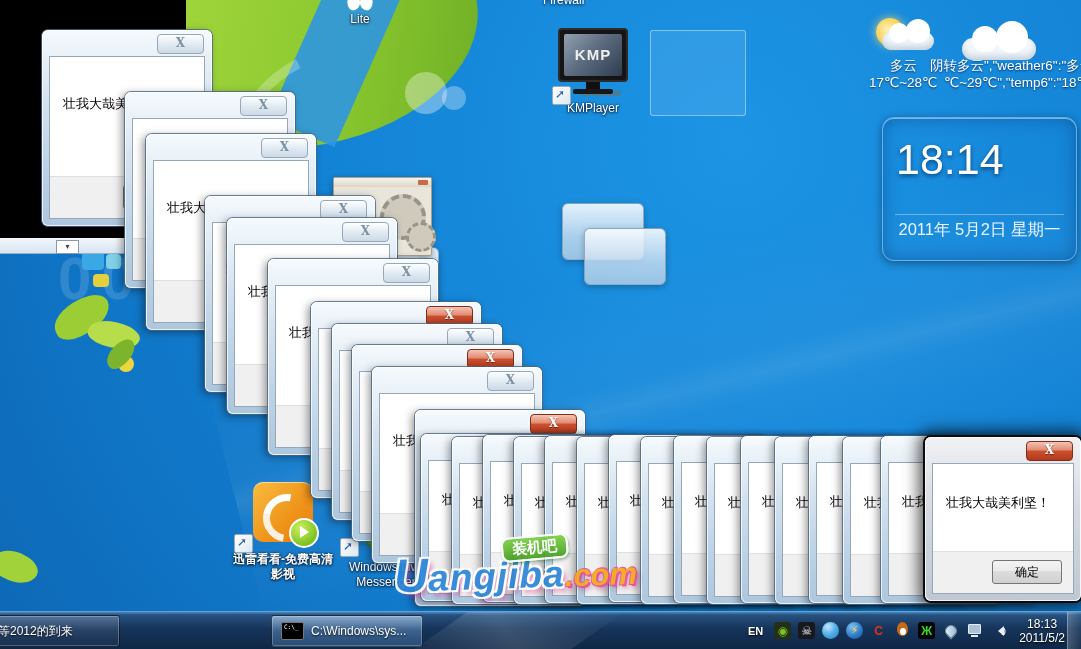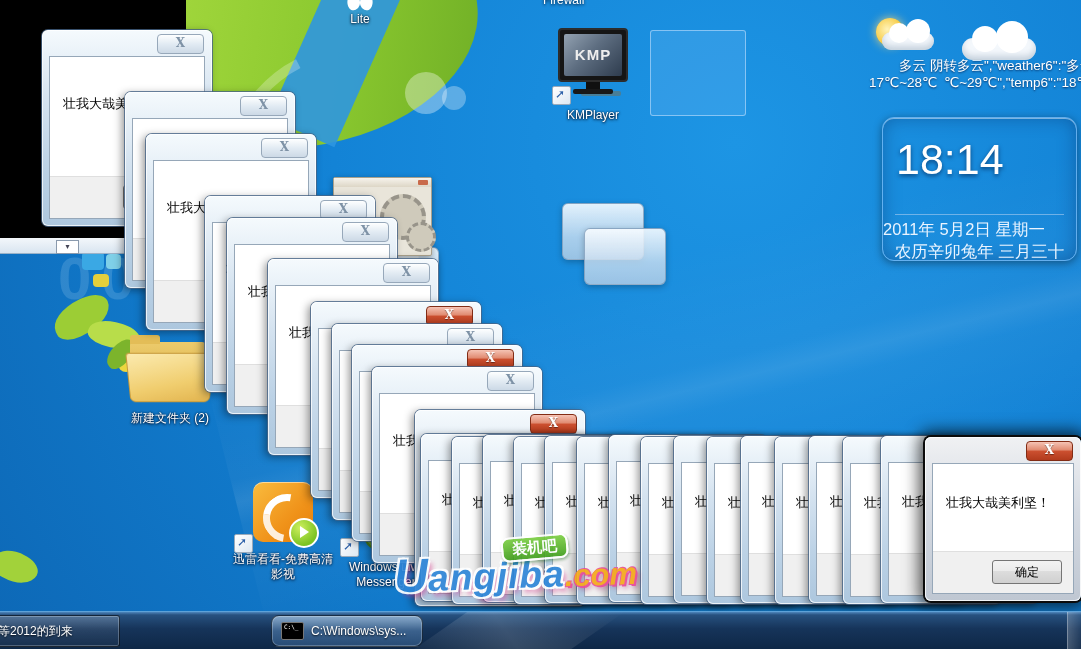--- a/index.html
+++ b/index.html
@@ -98,21 +98,21 @@
   .gclock .time{position:absolute;left:13px;top:17px;font-size:43px;color:#fff;text-shadow:0 2px 4px rgba(0,20,60,.6);}
   .ring{position:absolute;right:11px;top:9px;width:76px;height:76px;border-radius:50%;
     background:radial-gradient(circle,rgba(10,74,150,0) 0 52%,rgba(10,74,150,1) 53%) ,
       conic-gradient(from 200deg,#d84a8a,#e8a03a,#9ac44a,#3a9ad8,#8a4ad8,#d84a8a);
     box-shadow:inset 0 0 0 2px rgba(255,255,255,.15);}
   .ring:before{content:"";position:absolute;inset:-3px;border-radius:50%;
     border:3px solid transparent;border-top-color:rgba(255,255,255,.95);border-right-color:rgba(255,255,255,.8);
     transform:rotate(40deg);filter:blur(.4px);}
   .ring .sec{position:absolute;left:0;right:0;top:22px;text-align:center;font-size:27px;color:#fff;text-shadow:0 1px 3px rgba(0,0,0,.5);}
   .gclock .divider{position:absolute;left:12px;right:12px;top:96px;border-top:1px solid rgba(170,205,240,.6);}
-  .gclock .l1{position:absolute;left:0;right:0;top:101px;text-align:left;font-size:16.5px;color:#eaf4ff;}
+  .gclock .l1{position:absolute;left:0;right:0;top:101px;text-align:center;font-size:16.5px;color:#eaf4ff;}
   .gclock .l2{position:absolute;left:0;right:0;top:123px;text-align:center;font-size:16.5px;color:#eaf4ff;}
   
   .ghost{z-index:4;border-radius:6px;border:1px solid rgba(125,155,185,.8);
     background:linear-gradient(180deg,rgba(248,252,255,.9),rgba(205,223,240,.8) 60%,rgba(185,208,230,.8));
     box-shadow:0 2px 6px rgba(0,0,0,.25);}
   .gearwin{left:333px;top:177px;width:97px;height:77px;z-index:5;background:#e9e5da;border:1px solid #aaa18c;border-radius:2px;
     box-shadow:0 2px 6px rgba(0,0,0,.35);}
   .gearwin .tbar{position:absolute;left:0;right:0;top:0;height:9px;background:linear-gradient(180deg,#f6f3ec,#ddd6c6);}
   .gearwin .dot{position:absolute;right:3px;top:2px;width:10px;height:5px;background:#c96a4a;border-radius:1px;}
   .gear{position:absolute;border:4px dashed #98948a;border-radius:50%;background:#cfcabb;}
@@ -214,34 +214,27 @@
   </div>
   <div class="abs toplbl" style="left:543px;top:-7px;">Firewall</div>
 
   <div class="abs dico" style="left:550px;top:28px;width:86px;">
     <div class="km-outer">
       <div class="km-screen">KMP</div>
     </div>
     <div class="km-neck"></div>
     <div class="km-base"></div>
     <span class="shortcut" style="left:2px;top:58px;"></span>
-    <div class="lbl" style="margin-top:14px;">KMPlayer</div>
+    <div class="lbl" style="margin-top:7px;">KMPlayer</div>
   </div>
 
   <div class="abs sel-box"></div>
 
-  <div class="abs dico" style="left:122px;top:332px;width:96px;">
-    <div class="folder">
-      <div class="back"></div>
-        <div class="front"></div>
-    </div>
-    <div class="lbl" style="margin-top:3px;">新建文件夹 (2)</div>
-  </div>
-
-  <div class="abs dico" style="left:228px;top:482px;width:110px;">
+
+  <div class="abs dico" style="left:228px;top:482px;width:110px;font-weight:bold;">
     <div class="kk">
       <span class="swoosh"></span>
         <span class="play"></span>
     </div>
     <span class="shortcut" style="left:6px;top:52px;"></span>
     <div class="lbl" style="margin-top:10px;">迅雷看看-免费高清
 影视</div>
   </div>
 
   <div class="abs dico" style="left:338px;top:490px;width:96px;">
@@ -251,31 +244,30 @@
     </div>
     <span class="shortcut" style="left:2px;top:48px;"></span>
     <div class="lbl" style="margin-top:8px;">Windows Live
 Messenger</div>
   </div>
 
   <div class="abs" style="left:866px;top:10px;width:215px;height:95px;z-index:3;">
     <div class="abs sun" style="left:10px;top:8px;"></div>
     <div class="abs cloud cl1" style="left:16px;top:22px;"></div>
     <div class="abs cloud cl2" style="left:96px;top:28px;"></div>
-    <div class="abs wtxt gadget-text" style="left:24px;top:47px;margin-left:9px;">多云</div>
+    <div class="abs wtxt gadget-text" style="left:24px;top:47px;">多云</div>
     <div class="abs wtxt gadget-text" style="left:64px;top:47px;">阴转多云","weather6":"多云</div>
     <div class="abs wtxt gadget-text" style="left:3px;top:64px;">17℃~28℃</div>
     <div class="abs wtxt gadget-text" style="left:78px;top:64px;">℃~29℃","temp6":"18℃~30℃</div>
   </div>
 
   <div class="abs gclock">
     <div class="time">18:14</div>
     <div class="divider"></div>
     <div class="l1">2011年  5月2日   星期一</div>
-    <div class="l2">农历辛卯兔年 三月三十</div>
   </div>
 
   <div class="abs ghost" style="left:562px;top:203px;width:80px;height:55px;"></div>
   <div class="abs ghost" style="left:584px;top:228px;width:80px;height:55px;"></div>
   <div class="abs ghost" style="left:377px;top:222px;width:40px;height:80px;"></div>
   <div class="abs ghost" style="left:397px;top:247px;width:40px;height:80px;"></div>
   <div class="abs gearwin">
     <div class="tbar"></div>
     <div class="dot"></div>
     <div class="gear g1"></div>
@@ -531,19 +523,38 @@
   <div class="abs" id="watermark">
     <span class="wm-blue wm-lead">U</span><span class="wm-blue wm-rest">angjiba</span><span class="wm-com">.com</span>
     <span class="wm-badge">装机吧</span>
   </div>
 
   <div class="abs" id="taskbar">
     <div class="sheen"></div>
     <div class="tbtn" style="left:-12px;width:112px;">
       <span>等2012的到来</span>
     </div>
-    <div class="tbtn active" style="left:271px;width:132px;border-radius:8px;">
+    <div class="tbtn active" style="left:271px;width:132px;">
       <span class="tb-cmd">C:\_</span>
       <span>C:\Windows\sys...</span>
     </div>
+    <div id="tray">
+      <span class="tray-lang">EN</span>
+      <span id="tray-icons" style="display:flex;gap:7px;align-items:center;">
+          <span class="tico" style="background: rgb(34, 48, 24); color: rgb(124, 196, 30);">◉</span>
+          <span class="tico" style="background: rgb(23, 25, 29); color: rgb(231, 234, 238);">☠</span>
+          <span class="tico ball"></span>
+          <span class="tico bolt">⚡</span>
+          <span class="tico" style="background: transparent; color: rgb(224, 50, 20);">C</span>
+          <span class="tico qq"></span>
+          <span class="tico" style="background: rgb(5, 5, 5); color: rgb(62, 212, 44);">Ж</span>
+          <span class="tico drop"></span>
+          <span class="tico net"></span>
+          <span class="tico vol"></span>
+        </span>
+      <span class="tray-clock">
+        <span>18:13</span><br>
+        <span>2011/5/2</span>
+      </span>
+    </div>
     <div id="showdesk"></div>
   </div>
 </div>
 
 </body></html>

